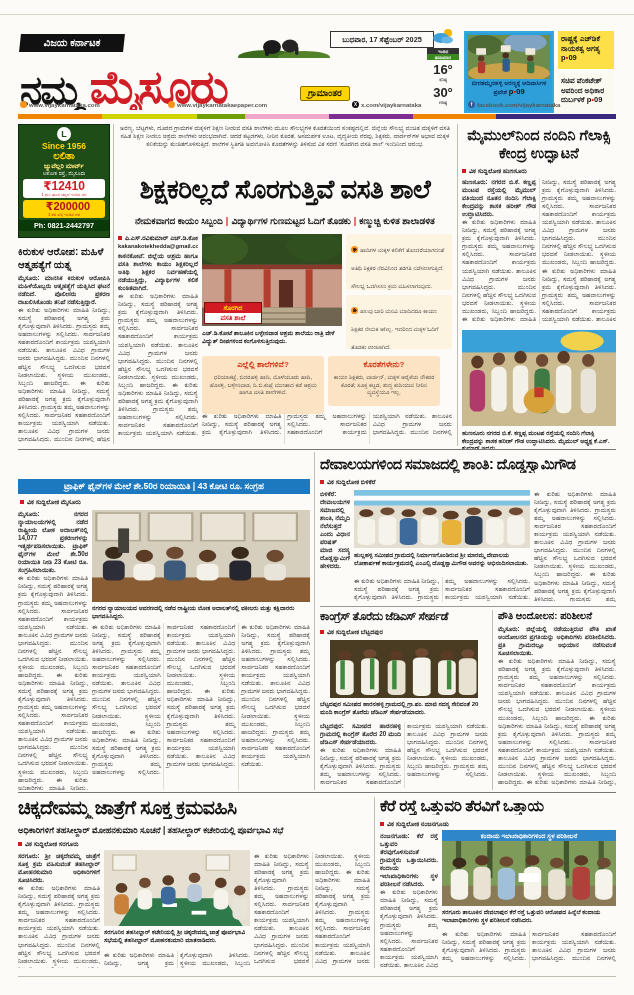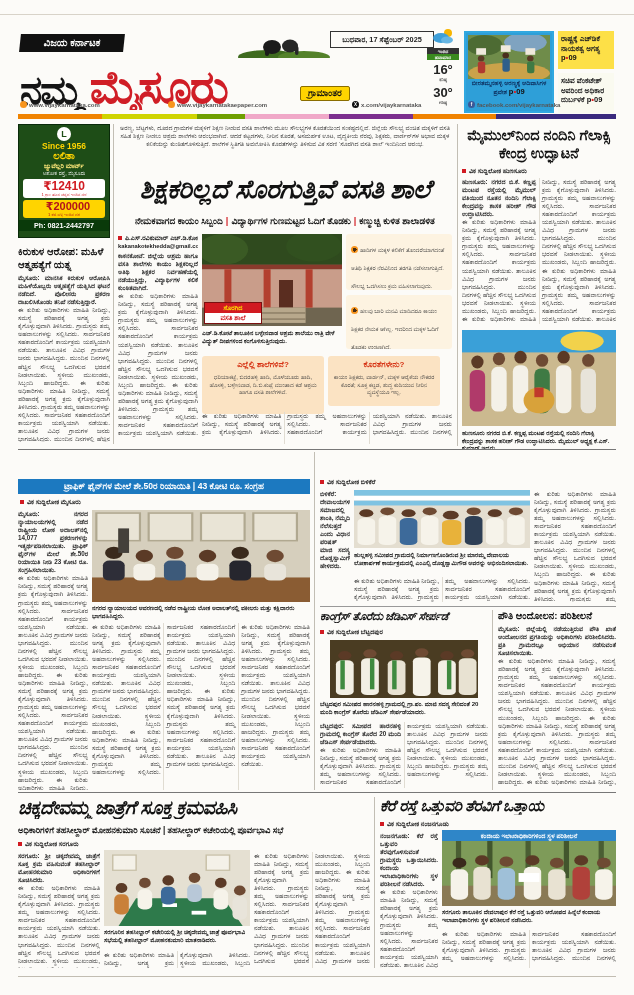--- a/index.html
+++ b/index.html
@@ -1,20 +1,20 @@
 <!DOCTYPE html>
 <html><head>
 <meta charset="utf-8">
 <style>
   html,body{margin:0;padding:0;background:#e9e7e2;font-family:"Liberation Sans","DejaVu Sans",sans-serif;}
   .page{position:relative;width:634px;height:995px;background:#fcfbf8;margin:0 auto;overflow:hidden;}
   .abs{position:absolute;}
   .hline{position:absolute;height:1px;background:#8a8a8a;}
   .vline{position:absolute;width:1px;background:#c2beb4;}
-  .headline{font-weight:bold;color:#121212;overflow:hidden;white-space:nowrap;letter-spacing:-0.5px;font-style:italic;}
+  .headline{font-weight:bold;color:#121212;overflow:hidden;white-space:nowrap;letter-spacing:-0.5px;}
   .body-txt{font-size:6.3px;line-height:1.28;color:#2b2b2b;text-align:justify;overflow:hidden;}
   .cols2{column-count:2;column-gap:6px;column-rule:1px solid #e0dcd2;}
   .cols3{column-count:3;column-gap:6px;column-rule:1px solid #e0dcd2;}
   .lead-bold{font-weight:bold;}
   .byline{display:flex;align-items:center;gap:3px;font-size:6.4px;font-weight:bold;color:#1c1c1c;overflow:hidden;white-space:nowrap;}
   .byline .dot{width:4px;height:4px;background:#d11a21;flex:0 0 auto;}
   .caption{font-size:6.1px;font-weight:bold;color:#1e1e1e;line-height:1.25;overflow:hidden;}
   .photo{position:absolute;overflow:hidden;background:#cdc6b4;}
   .photo svg{display:block;width:100%;height:100%;}
   .subhead{font-weight:bold;color:#161616;text-align:center;overflow:hidden;white-space:nowrap;}
@@ -340,20 +340,21 @@
     </svg>
   </div>
   <div class="abs caption" style="left:92px;top:604px;width:218px;height:16px;">ನಗರದ ನ್ಯಾಯಾಲಯದ ಆವರಣದಲ್ಲಿ ನಡೆದ ರಾಷ್ಟ್ರೀಯ ಲೋಕ ಅದಾಲತ್‌ನಲ್ಲಿ ವಕೀಲರು ಮತ್ತು ಕಕ್ಷಿದಾರರು ಭಾಗವಹಿಸಿದ್ದರು.</div>
   <div class="abs body-txt cols3" style="left:92px;top:623px;width:218px;height:167px;">
     <div>ಈ ಕುರಿತು ಅಧಿಕಾರಿಗಳು ಮಾಹಿತಿ ನೀಡಿದ್ದು, ಸಮಸ್ಯೆ ಪರಿಹಾರಕ್ಕೆ ಅಗತ್ಯ ಕ್ರಮ ಕೈಗೊಳ್ಳುವುದಾಗಿ ತಿಳಿಸಿದರು. ಗ್ರಾಮಸ್ಥರು ತಮ್ಮ ಅಹವಾಲುಗಳನ್ನು ಸಲ್ಲಿಸಿದರು. ಸಾರ್ವಜನಿಕರ ಸಹಕಾರದೊಂದಿಗೆ ಕಾರ್ಯಕ್ರಮ ಯಶಸ್ವಿಯಾಗಿ ನಡೆಯಿತು. ತಾಲೂಕಿನ ವಿವಿಧ ಗ್ರಾಮಗಳ ಜನರು ಭಾಗವಹಿಸಿದ್ದರು. ಮುಂದಿನ ದಿನಗಳಲ್ಲಿ ಹೆಚ್ಚಿನ ಸೌಲಭ್ಯ ಒದಗಿಸುವ ಭರವಸೆ ನೀಡಲಾಯಿತು. ಸ್ಥಳೀಯ ಮುಖಂಡರು, ಸಿಬ್ಬಂದಿ ಹಾಜರಿದ್ದರು. ಈ ಕುರಿತು ಅಧಿಕಾರಿಗಳು ಮಾಹಿತಿ ನೀಡಿದ್ದು, ಸಮಸ್ಯೆ ಪರಿಹಾರಕ್ಕೆ ಅಗತ್ಯ ಕ್ರಮ ಕೈಗೊಳ್ಳುವುದಾಗಿ ತಿಳಿಸಿದರು. ಗ್ರಾಮಸ್ಥರು ತಮ್ಮ ಅಹವಾಲುಗಳನ್ನು ಸಲ್ಲಿಸಿದರು. ಸಾರ್ವಜನಿಕರ ಸಹಕಾರದೊಂದಿಗೆ ಕಾರ್ಯಕ್ರಮ ಯಶಸ್ವಿಯಾಗಿ ನಡೆಯಿತು. ತಾಲೂಕಿನ ವಿವಿಧ ಗ್ರಾಮಗಳ ಜನರು ಭಾಗವಹಿಸಿದ್ದರು. ಮುಂದಿನ ದಿನಗಳಲ್ಲಿ ಹೆಚ್ಚಿನ ಸೌಲಭ್ಯ ಒದಗಿಸುವ ಭರವಸೆ ನೀಡಲಾಯಿತು. ಸ್ಥಳೀಯ ಮುಖಂಡರು, ಸಿಬ್ಬಂದಿ ಹಾಜರಿದ್ದರು. ಈ ಕುರಿತು ಅಧಿಕಾರಿಗಳು ಮಾಹಿತಿ ನೀಡಿದ್ದು, ಸಮಸ್ಯೆ ಪರಿಹಾರಕ್ಕೆ ಅಗತ್ಯ ಕ್ರಮ ಕೈಗೊಳ್ಳುವುದಾಗಿ ತಿಳಿಸಿದರು. ಗ್ರಾಮಸ್ಥರು ತಮ್ಮ ಅಹವಾಲುಗಳನ್ನು ಸಲ್ಲಿಸಿದರು. ಸಾರ್ವಜನಿಕರ ಸಹಕಾರದೊಂದಿಗೆ ಕಾರ್ಯಕ್ರಮ ಯಶಸ್ವಿಯಾಗಿ ನಡೆಯಿತು. ತಾಲೂಕಿನ ವಿವಿಧ ಗ್ರಾಮಗಳ ಜನರು ಭಾಗವಹಿಸಿದ್ದರು.</div>
     <div>ಈ ಕುರಿತು ಅಧಿಕಾರಿಗಳು ಮಾಹಿತಿ ನೀಡಿದ್ದು, ಸಮಸ್ಯೆ ಪರಿಹಾರಕ್ಕೆ ಅಗತ್ಯ ಕ್ರಮ ಕೈಗೊಳ್ಳುವುದಾಗಿ ತಿಳಿಸಿದರು. ಗ್ರಾಮಸ್ಥರು ತಮ್ಮ ಅಹವಾಲುಗಳನ್ನು ಸಲ್ಲಿಸಿದರು. ಸಾರ್ವಜನಿಕರ ಸಹಕಾರದೊಂದಿಗೆ ಕಾರ್ಯಕ್ರಮ ಯಶಸ್ವಿಯಾಗಿ ನಡೆಯಿತು. ತಾಲೂಕಿನ ವಿವಿಧ ಗ್ರಾಮಗಳ ಜನರು ಭಾಗವಹಿಸಿದ್ದರು. ಮುಂದಿನ ದಿನಗಳಲ್ಲಿ ಹೆಚ್ಚಿನ ಸೌಲಭ್ಯ ಒದಗಿಸುವ ಭರವಸೆ ನೀಡಲಾಯಿತು. ಸ್ಥಳೀಯ ಮುಖಂಡರು, ಸಿಬ್ಬಂದಿ ಹಾಜರಿದ್ದರು. ಗ್ರಾಮಸ್ಥರು ತಮ್ಮ ಅಹವಾಲುಗಳನ್ನು ಸಲ್ಲಿಸಿದರು. ಸಾರ್ವಜನಿಕರ ಸಹಕಾರದೊಂದಿಗೆ ಕಾರ್ಯಕ್ರಮ ಯಶಸ್ವಿಯಾಗಿ ನಡೆಯಿತು.</div>
   </div>
 
   <div class="vline" style="left:314px;top:452px;height:338px;"></div>
 
+  <div class="abs headline" style="left:320px;top:456px;width:296px;font-size:14.5px;">ದೇವಾಲಯಗಳಿಂದ ಸಮಾಜದಲ್ಲಿ ಶಾಂತಿ: ದೊಡ್ಡಸ್ವಾಮಿಗೌಡ</div>
   <div class="abs byline" style="left:320px;top:478px;width:140px;">
       <span class="dot"></span>
       <span>ವಿಕ ಸುದ್ದಿಲೋಕ ಬಿಳಿಕೆರೆ</span>
     </div>
 
   <div class="abs body-txt" style="left:320px;top:490px;width:30px;height:112px;">
     <div class="lead-bold">ಬಿಳಿಕೆರೆ: ದೇವಾಲಯಗಳಿಂದ ಸಮಾಜದಲ್ಲಿ ಶಾಂತಿ, ನೆಮ್ಮದಿ ನೆಲೆಸುತ್ತದೆ ಎಂದು ವಿಧಾನ ಪರಿಷತ್ ಮಾಜಿ ಸದಸ್ಯ ದೊಡ್ಡಸ್ವಾಮಿಗೌಡ ಹೇಳಿದರು.</div>
   </div>
 
   <div class="photo" style="left:354px;top:490px;width:176px;height:58px;">

